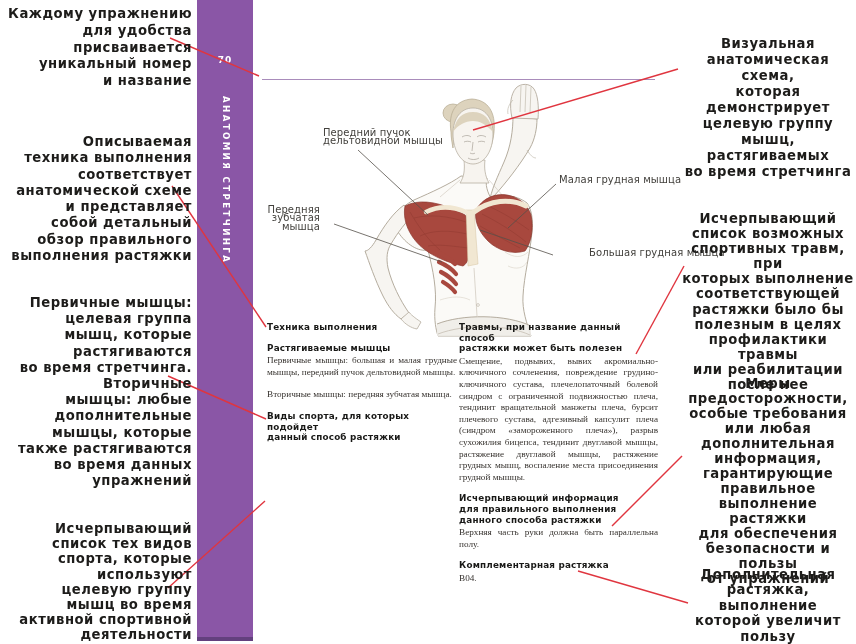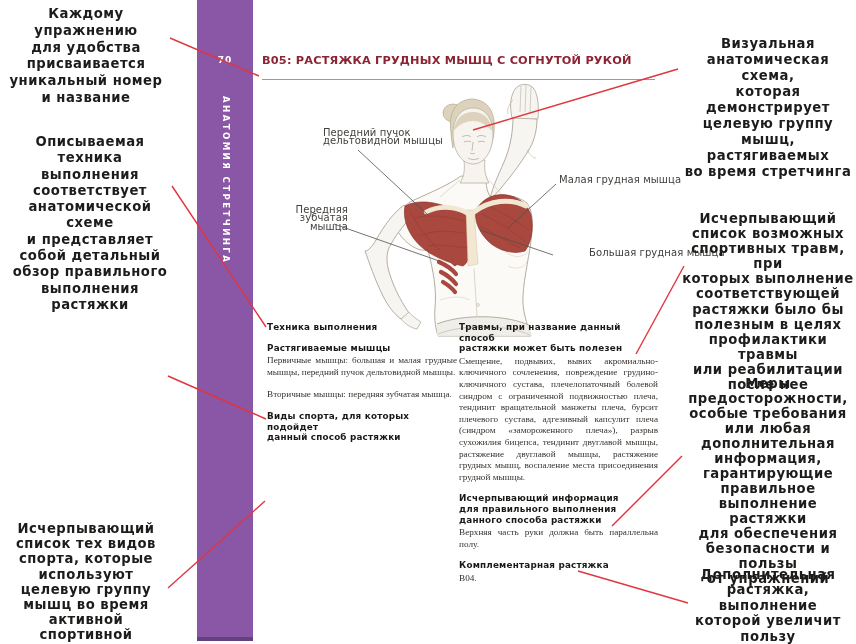--- a/index.html
+++ b/index.html
@@ -19,21 +19,21 @@
   .side-title {
     position:absolute; left:231px; top:96px; transform:rotate(90deg);
     transform-origin:0 0; color:#ffffff; font-weight:bold; font-size:8.6px;
     letter-spacing:2.4px; white-space:nowrap;
   }
   
   .ann {
     position:absolute; font-weight:bold; font-size:13.2px; color:#1d1c1a;
     letter-spacing:0.5px; white-space:pre-line;
   }
-  .ann.left-side  { right:684px; text-align:center; }
+  .ann.left-side  { right:664px; text-align:right; }
   .ann.right-side { left:680px; text-align:center; }
   
   .page-title {
     position:absolute; left:262px; top:54px; font-size:11.3px; font-weight:bold;
     color:#8c2433; letter-spacing:0.2px; white-space:nowrap;
   }
   .title-rule { position:absolute; left:262px; top:79px; width:393px; height:1px; background:#a98cbb; }
   
   .col {
     position:absolute; top:322px; font-family:"Liberation Serif", serif;
@@ -60,21 +60,20 @@
 </head>
 <body>
 
 <div class="canvas">
 
   <div class="sidebar">
     <div class="page-num">70</div>
   </div>
   <div class="side-title">АНАТОМИЯ СТРЕТЧИНГА</div>
 
-  <div class="page-title">B05: РАСТЯЖКА ГРУДНЫХ МЫШЦ С СОГНУТОЙ РУКОЙ</div>
   <div class="title-rule"></div>
 
   <svg class="overlay" width="856" height="644" viewBox="0 0 856 644">
     <g>
 
       <path d="M494,196 C505,184 520,165 530,148 C535,139 537,128 537,119 L513,116 C513,130 511,146 504,162 C498,176 491,190 489,204 Z" fill="#f7f5f1" stroke="#b5ad9f" stroke-width="1"></path>
       <path d="M512,118 C509,104 511,94 516,88 C521,83 530,83 534,89 C538,95 539,107 538,119 Z" fill="#f7f5f1" stroke="#b5ad9f" stroke-width="0.9"></path>
       <g stroke="#b9b1a3" stroke-width="0.6" fill="none">
         <path d="M521,86 L520,112"></path>
           <path d="M526,85 L525,112"></path>
@@ -157,21 +156,21 @@
       <line x1="168" y1="588" x2="265" y2="501"></line>
       <line x1="473" y1="130" x2="678" y2="69"></line>
       <line x1="636" y1="354" x2="684" y2="266"></line>
       <line x1="612" y1="526" x2="682" y2="456"></line>
       <line x1="578" y1="571" x2="688" y2="603"></line>
     </g>
   </svg>
 
   <div class="fig-label" style="left:323px; top:129px;">Передний пучок
 дельтовидной мышцы</div>
-  <div class="fig-label ra" style="left:288px; top:206px; width:60px;text-align:right;">Передняя
+  <div class="fig-label ra" style="left:260px; top:206px; width:60px;text-align:right;">Передняя
 зубчатая мышца</div>
   <div class="fig-label" style="left:559px; top:176px;">Малая грудная мышца</div>
   <div class="fig-label" style="left:555px; top:249px;margin-left:34px;">Большая грудная мышца</div>
 
   <div class="col col-left">
     <h4>Техника выполнения</h4>
     <h4>Растягиваемые мышцы</h4>
     <p>Первичные мышцы: большая и малая грудные мышцы, передний пучок дельтовидной мышцы.</p>
     <p>Вторичные мышцы: передняя зубчатая мышца.</p>
     <h4>Виды спорта, для которых подойдет
@@ -196,20 +195,32 @@
 уникальный номер
 и название</div>
   <div class="ann left-side" style="top:134px; line-height:16.3px;padding-left:8px;">Описываемая
 техника выполнения
 соответствует
 анатомической схеме
 и представляет
 собой детальный
 обзор правильного
 выполнения растяжки</div>
+  <div class="ann left-side" style="top:295px; line-height:16.2px;">Первичные мышцы:
+целевая группа
+мышц, которые
+растягиваются
+во время стретчинга.
+Вторичные
+мышцы: любые
+дополнительные
+мышцы, которые
+также растягиваются
+во время данных
+упражнений</div>
   <div class="ann left-side" style="top:521px; line-height:15.2px;">Исчерпывающий
 список тех видов
 спорта, которые
 используют
 целевую группу
 мышц во время
 активной спортивной
 деятельности</div>
 
   <div class="ann right-side" style="top:36px;  line-height:16.0px;">Визуальная

